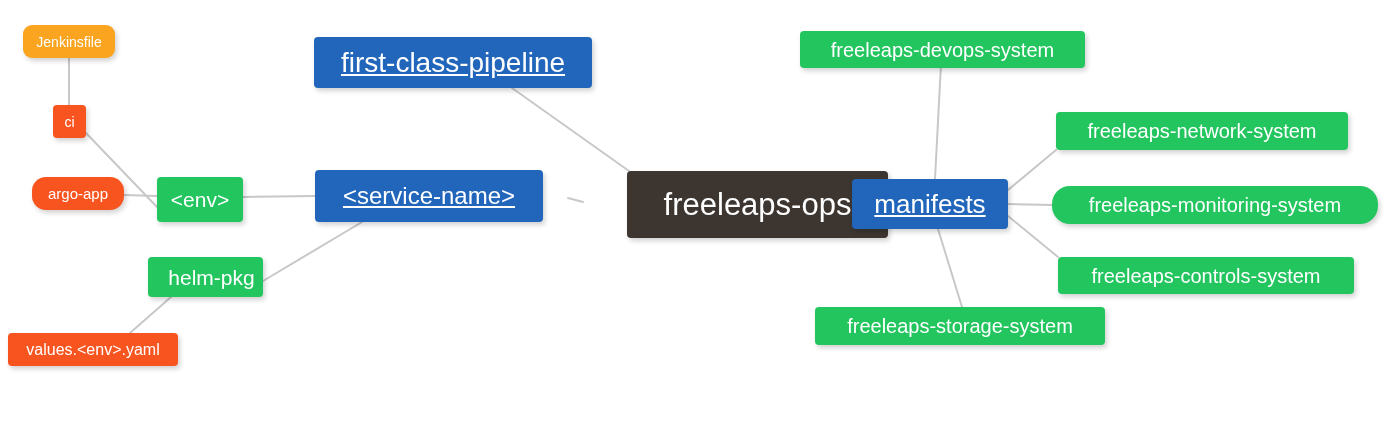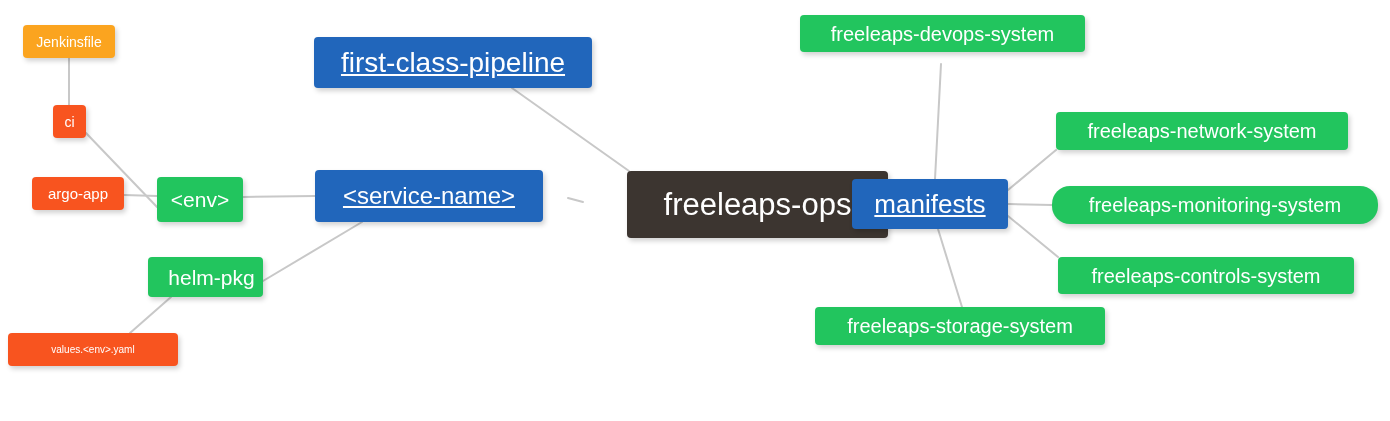--- a/index.html
+++ b/index.html
@@ -81,51 +81,51 @@
       <path class="edge" d="M 512 88 L 629 171" stroke="#c8c8c8"></path>
       <path class="edge" d="M 844 203 L 852 203" stroke="#c8c8c8"></path>
       <path class="edge" d="M 935 179 L 941 64" stroke="#c8c8c8"></path>
       <path class="edge" d="M 1008 190 L 1056 150" stroke="#c8c8c8"></path>
       <path class="edge" d="M 1008 204 L 1052 205" stroke="#c8c8c8"></path>
       <path class="edge" d="M 1008 216 L 1058 257" stroke="#c8c8c8"></path>
       <path class="edge" d="M 938 229 L 962 307" stroke="#c8c8c8"></path>
     </svg>
 
   <div id="node-layer">
-      <div class="node n-amber" style="left: 23px; top: 25px; width: 92px; height: 33px; background: rgb(251, 164, 31); font-size: 14px;">
+      <div class="node n-amber" style="left: 23px; top: 25px; width: 92px; height: 33px; background: rgb(251, 164, 31); font-size: 14px; border-radius: 9px;">
         <span class="node-label">Jenkinsfile</span>
       </div>
       <div class="node n-red" style="left: 53px; top: 105px; width: 33px; height: 33px; background: rgb(248, 84, 31); font-size: 14px;">
         <span class="node-label">ci</span>
       </div>
-      <div class="node n-red" style="left: 32px; top: 177px; width: 92px; height: 33px; background: rgb(248, 84, 31); font-size: 15px;">
+      <div class="node n-red" style="left: 32px; top: 177px; width: 92px; height: 33px; background: rgb(248, 84, 31); font-size: 15px; border-radius: 14px;">
         <span class="node-label">argo-app</span>
       </div>
       <div class="node n-green" style="left: 157px; top: 177px; width: 86px; height: 45px; background: rgb(34, 197, 94); font-size: 21px;">
         <span class="node-label">&lt;env&gt;</span>
       </div>
       <div class="node n-green" style="left: 148px; top: 257px; width: 115px; height: 40px; background: rgb(34, 197, 94); font-size: 21px; padding-left: 12px;">
         <span class="node-label">helm-pkg</span>
       </div>
-      <div class="node n-red" style="left: 8px; top: 333px; width: 170px; height: 33px; background: rgb(248, 84, 31); font-size: 10px;">
+      <div class="node n-red" style="left: 8px; top: 333px; width: 170px; height: 33px; background: rgb(248, 84, 31); font-size: 16px;">
         <span class="node-label">values.&lt;env&gt;.yaml</span>
       </div>
       <div class="node n-branch" style="left: 314px; top: 37px; width: 278px; height: 51px; background: rgb(33, 102, 187); font-size: 28px;">
         <span class="node-label">first-class-pipeline</span>
       </div>
       <div class="node n-branch" style="left: 315px; top: 170px; width: 228px; height: 52px; background: rgb(33, 102, 187); font-size: 24px;">
         <span class="node-label">&lt;service-name&gt;</span>
       </div>
       <div class="node n-root" style="left: 583px; top: 171px; width: 261px; height: 67px; background: rgb(60, 53, 48); font-size: 31px;">
         <span class="node-label">freeleaps-ops</span>
       </div>
       <div class="node n-branch" style="left: 852px; top: 179px; width: 156px; height: 50px; background: rgb(33, 102, 187); font-size: 26px;">
         <span class="node-label">manifests</span>
       </div>
-      <div class="node n-green" style="left: 800px; top: 15px; width: 285px; height: 37px; background: rgb(34, 197, 94); font-size: 20px;">
+      <div class="node n-green" style="left: 800px; top: 31px; width: 285px; height: 37px; background: rgb(34, 197, 94); font-size: 20px;">
         <span class="node-label">freeleaps-devops-system</span>
       </div>
       <div class="node n-green" style="left: 1056px; top: 112px; width: 292px; height: 38px; background: rgb(34, 197, 94); font-size: 20px;">
         <span class="node-label">freeleaps-network-system</span>
       </div>
       <div class="node n-green" style="left: 1052px; top: 186px; width: 326px; height: 38px; background: rgb(34, 197, 94); font-size: 20px; border-radius: 18px;">
         <span class="node-label">freeleaps-monitoring-system</span>
       </div>
       <div class="node n-green" style="left: 1058px; top: 257px; width: 296px; height: 37px; background: rgb(34, 197, 94); font-size: 20px;">
         <span class="node-label">freeleaps-controls-system</span>

